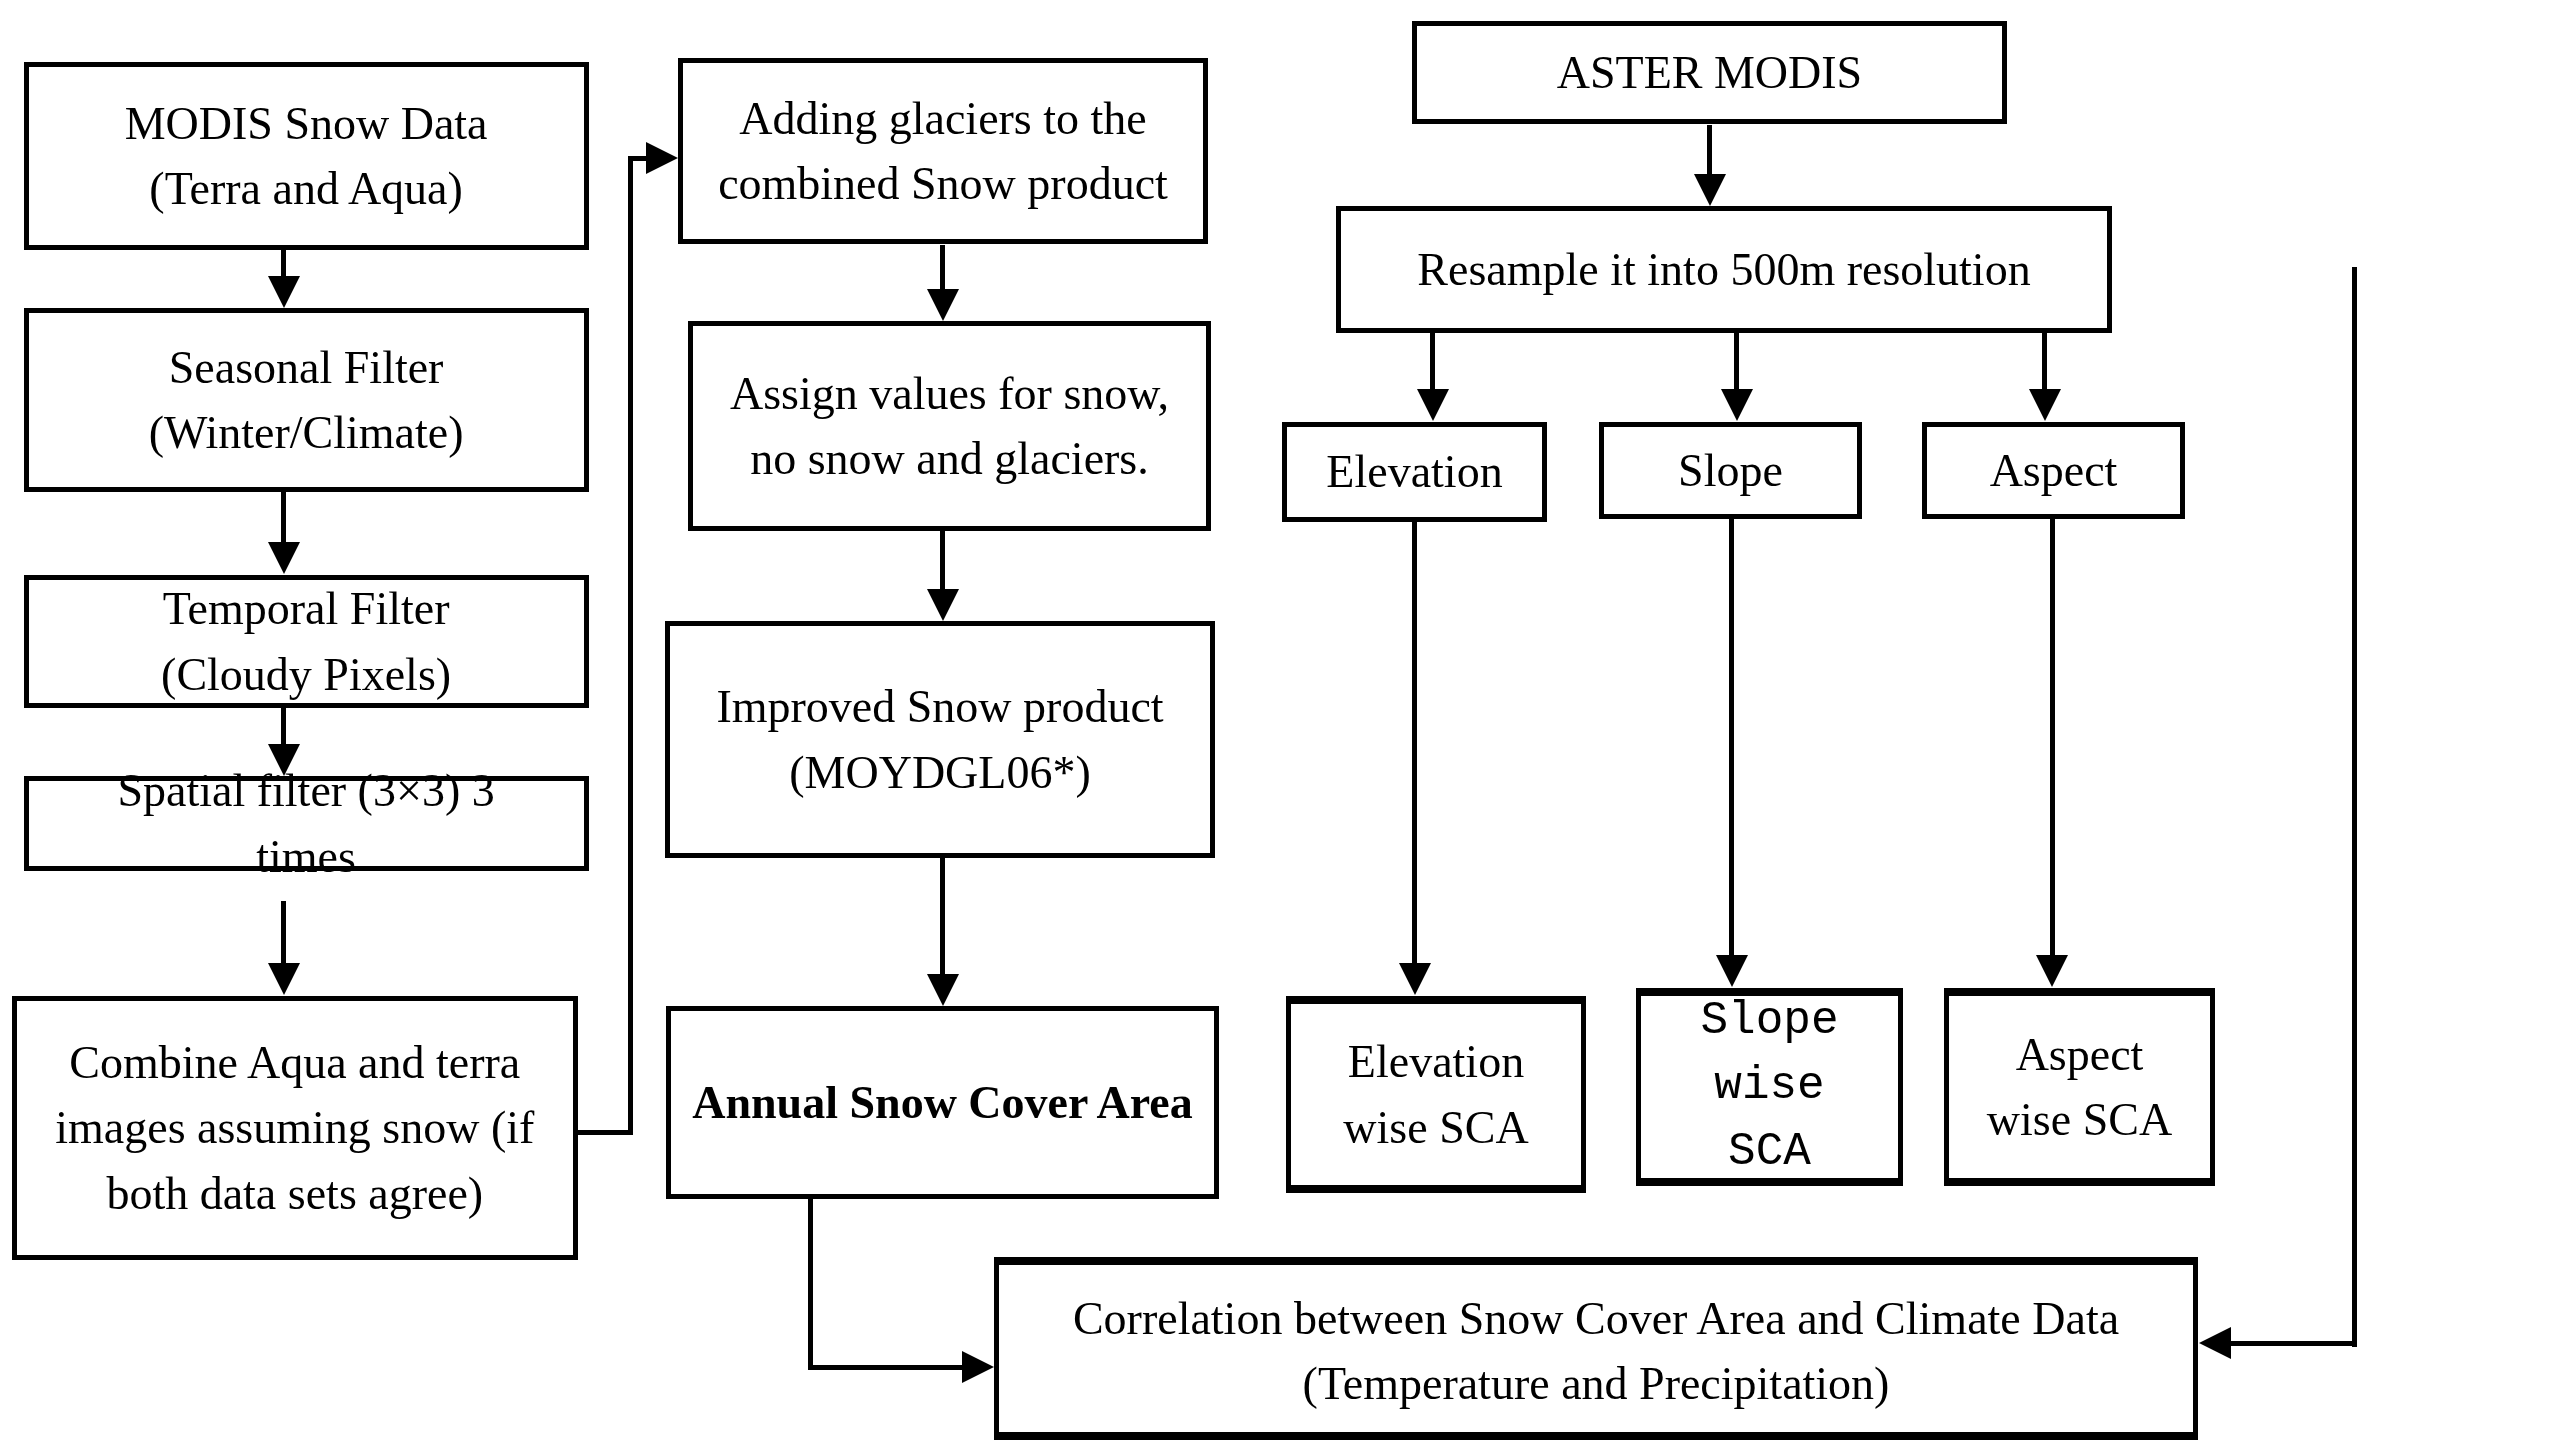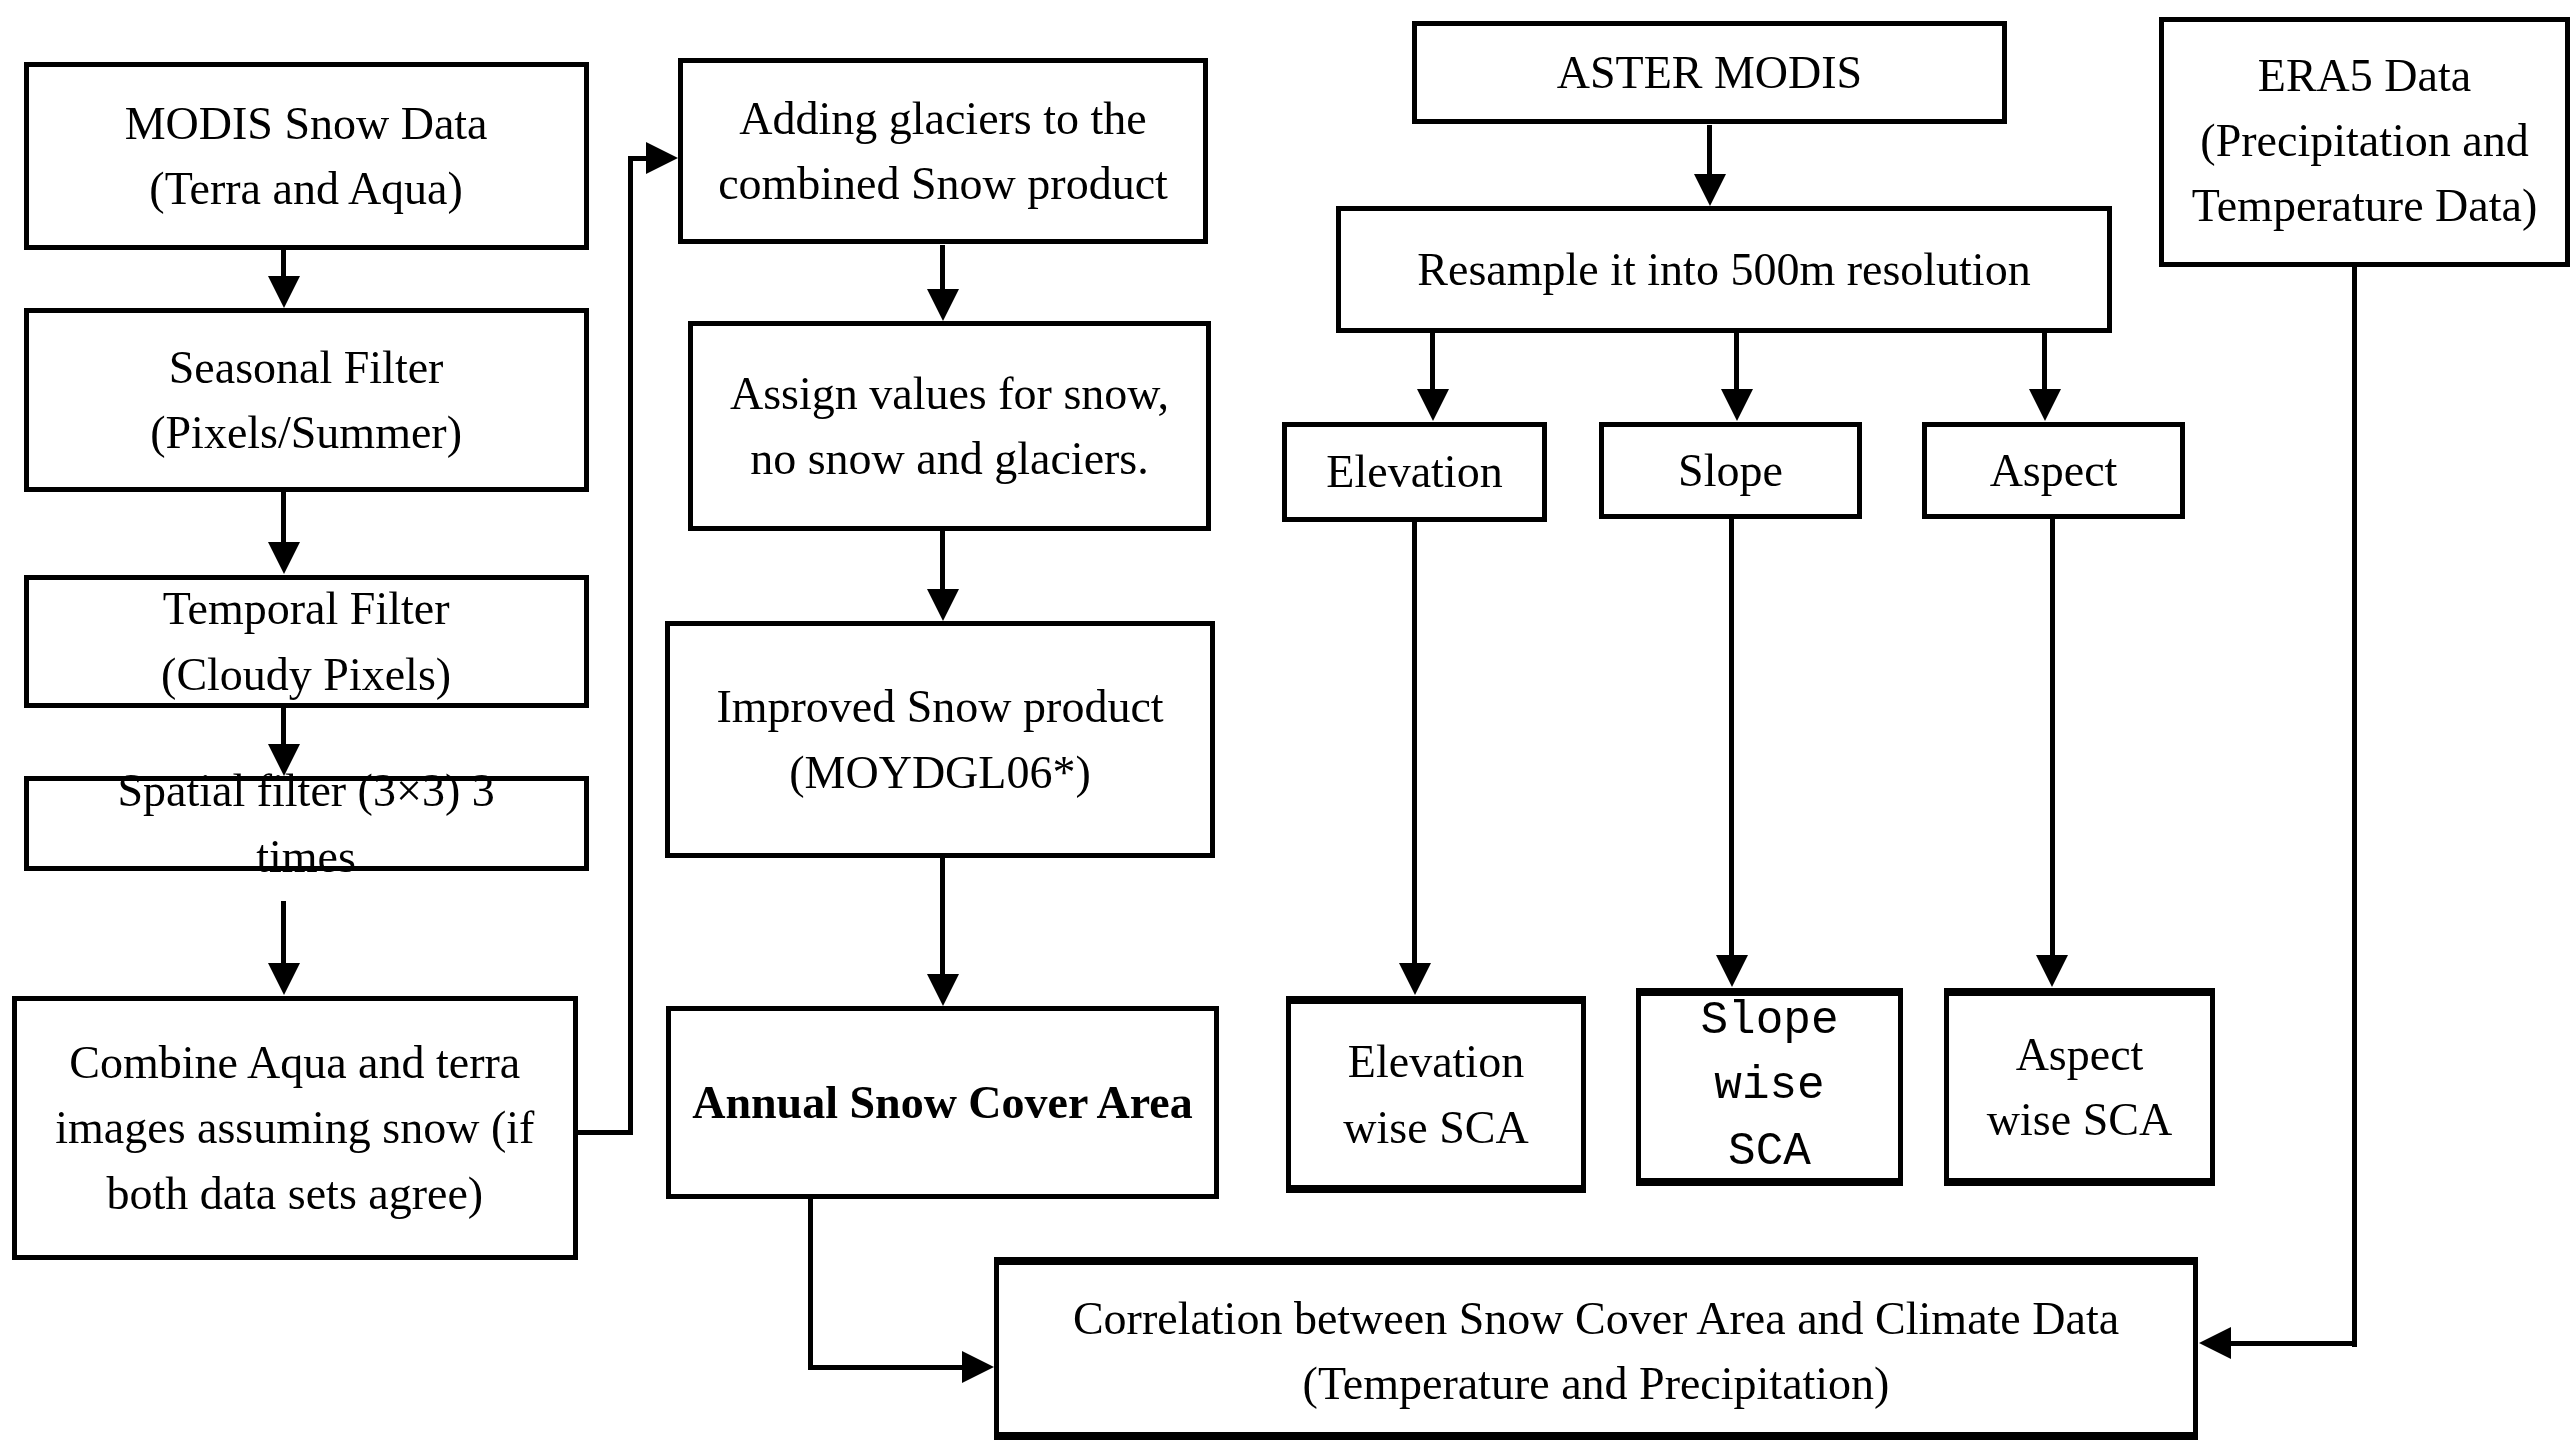--- a/index.html
+++ b/index.html
@@ -35,21 +35,21 @@
   .head.left  { border-top: 16px solid transparent; border-bottom: 16px solid transparent; border-right: 32px solid #000; }
 </style>
 </head>
 <body>
 
 <div id="canvas">
 
   <div class="node" style="left:23.6px; top:62px; width:565px; height:188px;">MODIS Snow Data
 (Terra and Aqua)</div>
   <div class="node" style="left:23.6px; top:308px; width:565px; height:184px;">Seasonal Filter
-(Pixels/Summer)</div>
+(Winter/Climate)</div>
   <div class="node" style="left:23.6px; top:575px; width:565px; height:133px;">Temporal Filter
 (Cloudy Pixels)</div>
   <div class="node" style="left:23.6px; top:776px; width:565px; height:95px;">Spatial filter (3×3) 3
 times</div>
   <div class="node" style="left:11.8px; top:996px; width:566px; height:264px;">Combine Aqua and terra
 images assuming snow (if
 both data sets agree)</div>
 
   <div class="line" style="left:281px; top:250px; width:5.2px; height:29px;"></div>
   <div class="head down" style="left:268px; top:276px;"></div>
@@ -115,23 +115,20 @@
 
   <div class="line" style="left:1412px; top:521px; width:5.2px; height:445px;"></div>
   <div class="head down" style="left:1399px; top:963px;"></div>
 
   <div class="line" style="left:1729px; top:518px; width:5.2px; height:440px;"></div>
   <div class="head down" style="left:1716px; top:955px;"></div>
 
   <div class="line" style="left:2050px; top:518px; width:5.2px; height:440px;"></div>
   <div class="head down" style="left:2036px; top:955px;"></div>
 
-  <div class="node top-align" style="left:2159px; top:17px; width:411px; height:250px;">ERA5 Data
-(Precipitation and
-Temperature Data)</div>
 
   <div class="line" style="left:2352px; top:267px; width:5.2px; height:1080px;"></div>
   <div class="line" style="left:2228px; top:1341px; width:129px; height:5.2px;"></div>
   <div class="head left" style="left:2199px; top:1327px;"></div>
 
   <div class="node thick top-align" style="left:994px; top:1257px; width:1204px; height:183px;">Correlation between Snow Cover Area and Climate Data
 (Temperature and Precipitation)</div>
 
 </div>
 

